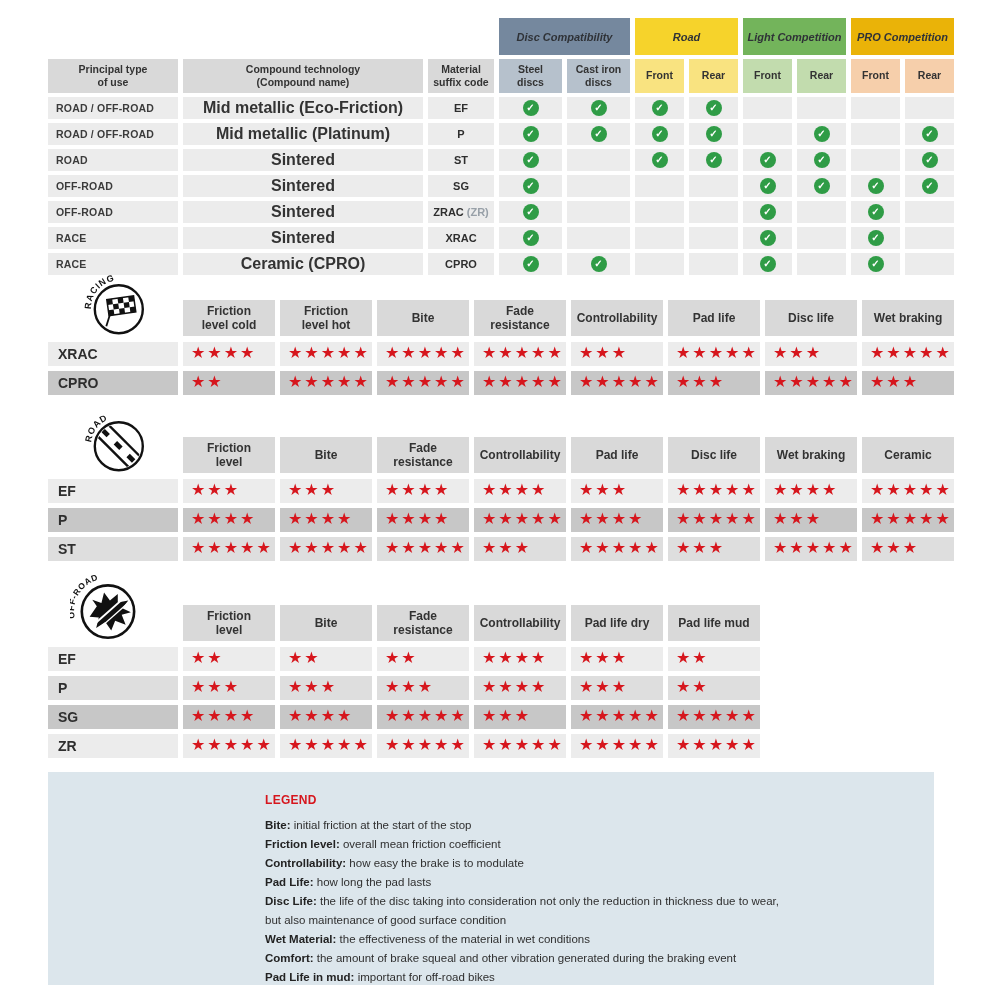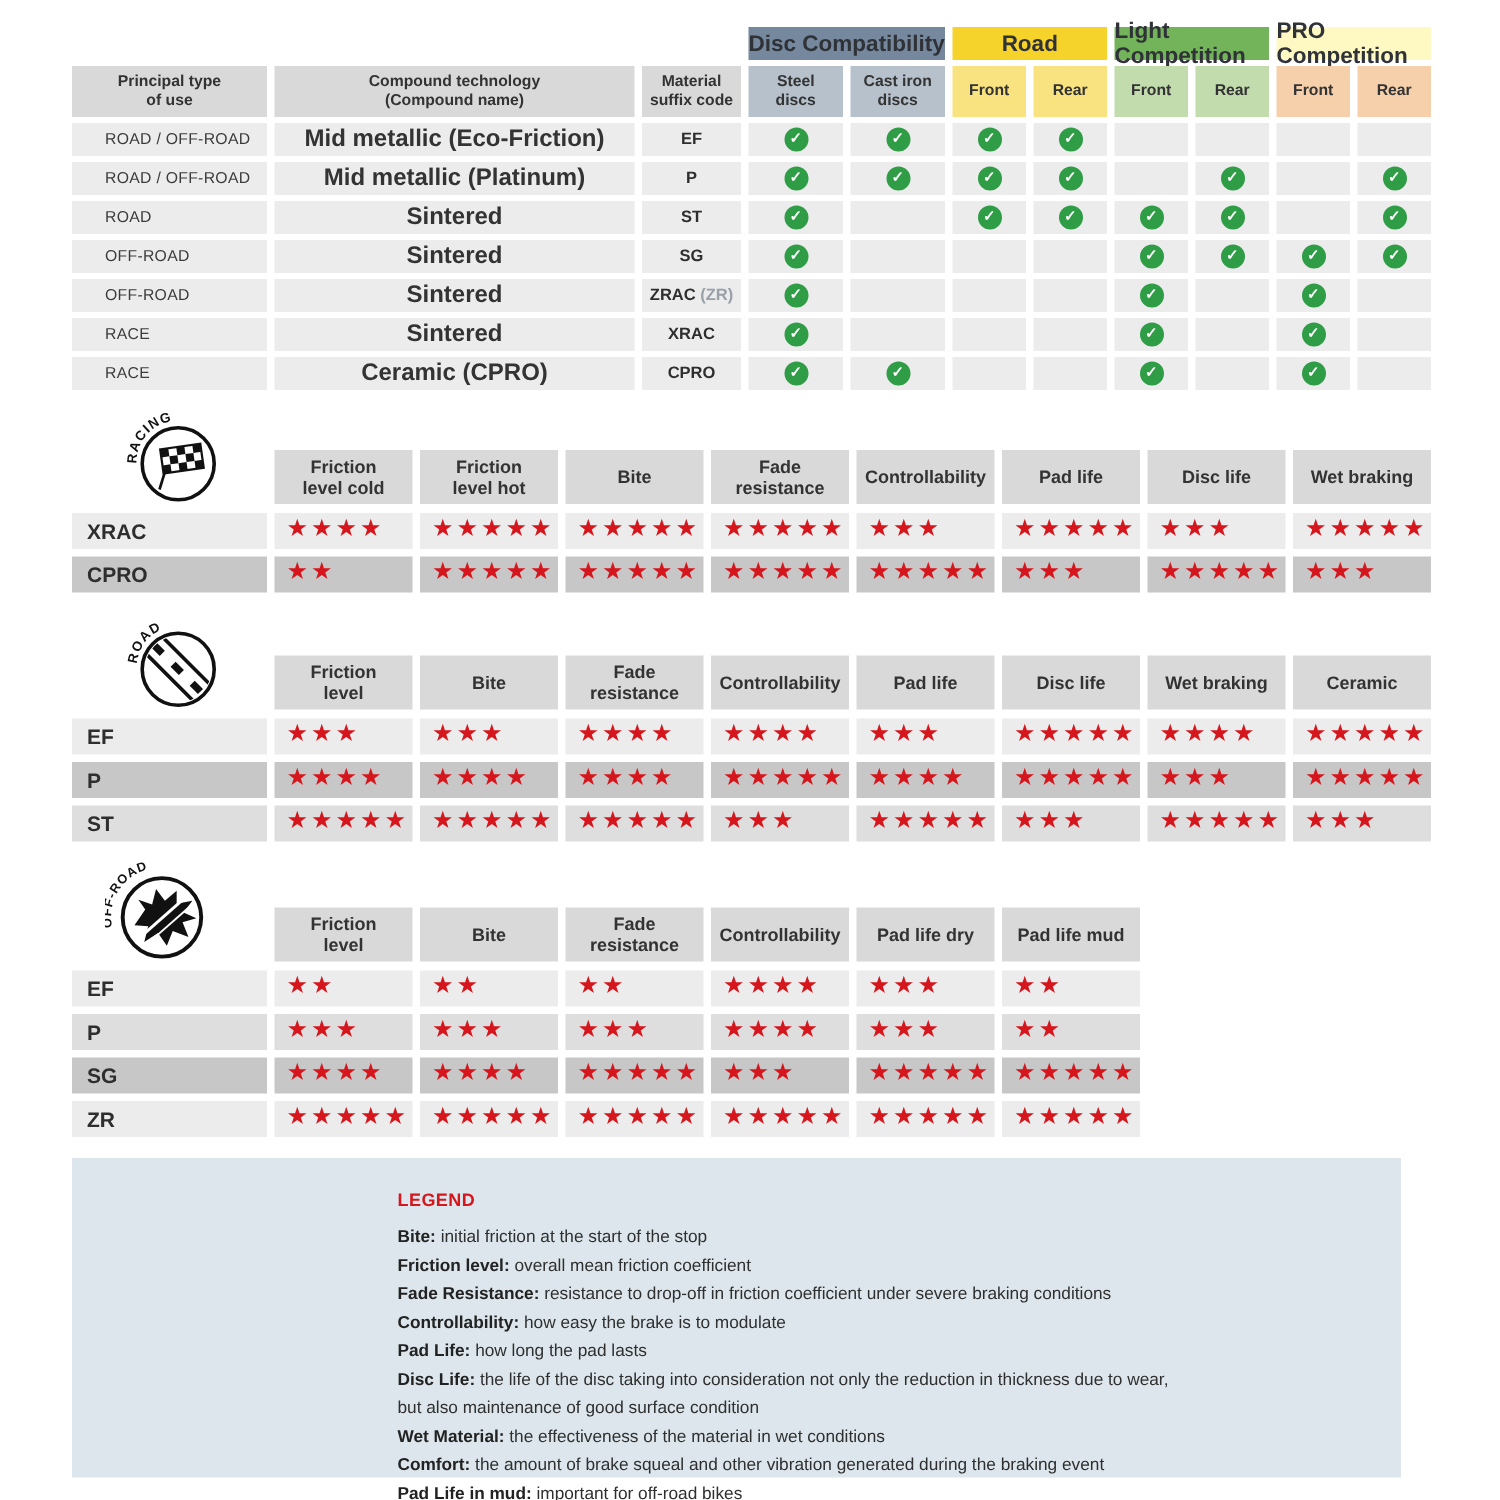--- a/index.html
+++ b/index.html
@@ -4,28 +4,28 @@
 <style>
   html,body{margin:0;padding:0;background:#fff;}
   body{width:1000px;height:1000px;font-family:"Liberation Sans",sans-serif;color:#333;overflow:hidden;}
   .page{position:relative;width:1000px;height:1000px;}
   .content{position:absolute;left:48px;top:0;width:906px;height:1000px;}
 
   
   #compat{position:absolute;top:18px;left:0;width:906px;}
   .trow{display:grid;grid-template-columns:130px 240px 66px 63px 63px 49px 49px 49px 49px 49px 49px;column-gap:5px;margin-bottom:4px;}
   .spacer3{grid-column:span 3;}
-  .group-h{grid-column:span 2;height:22px;display:flex;align-items:center;justify-content:center;
-           font-size:15px;font-weight:bold;color:#2f3237;}
+  .group-h{grid-column:span 2;height:37px;display:flex;align-items:center;justify-content:center;
+           font-size:11px;font-weight:bold;color:#2f3237;font-style:italic;}
   .colh{background:#d9d9d9;height:34px;display:flex;align-items:center;justify-content:center;text-align:center;
         font-size:10.5px;font-weight:bold;line-height:1.25;white-space:pre-line;color:#333;}
   .subh{height:34px;display:flex;align-items:center;justify-content:center;text-align:center;
         font-size:10.5px;font-weight:bold;line-height:1.25;white-space:pre-line;color:#333;}
   .dcell{background:#ececec;height:22px;display:flex;align-items:center;justify-content:center;font-size:10.5px;}
-  .use-cell{justify-content:flex-start;padding-left:22px;font-weight:400;letter-spacing:.2px;color:#3b3b3b;box-sizing:border-box;}
+  .use-cell{justify-content:flex-start;padding-left:8px;font-weight:700;letter-spacing:.2px;color:#3b3b3b;box-sizing:border-box;}
   .compound-cell{font-weight:600;font-size:16px;color:#333;}
   .suffix-cell{font-weight:bold;font-size:11px;color:#2e2e2e;}
   .suffix-note{color:#98a0a8;font-weight:bold;margin-left:3px;}
   .check-circle{display:inline-flex;width:16px;height:16px;border-radius:50%;background:#2f9c46;
                 color:#fff;font-size:10px;font-weight:bold;align-items:center;justify-content:center;line-height:1;}
 
   
   .rsection{position:absolute;left:0;width:906px;}
   .rhead,.rrow{display:grid;column-gap:5px;}
   .rhead{margin-bottom:6px;}
@@ -54,21 +54,21 @@
 <body>
 
 <div class="page">
   <div class="content">
     <div id="compat">
         <div class="trow">
           <div class="spacer3"></div>
           <div class="group-h" style="background: rgb(117, 136, 158);">Disc Compatibility</div>
           <div class="group-h" style="background: rgb(246, 211, 43);">Road</div>
           <div class="group-h" style="background: rgb(115, 180, 91);">Light Competition</div>
-          <div class="group-h" style="background: #fef9c3;">PRO Competition</div>
+          <div class="group-h" style="background: #eab308;">PRO Competition</div>
         </div>
         <div class="trow">
           <div class="colh">Principal type
 of use</div>
           <div class="colh">Compound technology
 (Compound name)</div>
           <div class="colh">Material
 suffix code</div>
           <div class="subh" style="background: rgb(182, 193, 204);">Steel
 discs</div>
@@ -548,21 +548,20 @@
           <div class="rcell s-light">
             <span class="stars">★★★★★</span>
           </div>
         </div>
       </div>
     <div class="legend">
       <div class="legend-title">LEGEND</div>
       <div id="legend-items">
           <div class="legend-item"><b>Bite:</b> initial friction at the start of the stop</div>
           <div class="legend-item"><b>Friction level:</b> overall mean friction coefficient</div>
-          <div class="legend-item"><b>Fade Resistance:</b> resistance to drop-off in friction coefficient under severe braking conditions</div>
           <div class="legend-item"><b>Controllability:</b> how easy the brake is to modulate</div>
           <div class="legend-item"><b>Pad Life:</b> how long the pad lasts</div>
           <div class="legend-item"><b>Disc Life:</b> the life of the disc taking into consideration not only the reduction in thickness due to wear,</div>
           <div class="legend-item">but also maintenance of good surface condition</div>
           <div class="legend-item"><b>Wet Material:</b> the effectiveness of the material in wet conditions</div>
           <div class="legend-item"><b>Comfort:</b> the amount of brake squeal and other vibration generated during the braking event</div>
           <div class="legend-item"><b>Pad Life in mud:</b> important for off-road bikes</div>
         </div>
     </div>
   </div>

